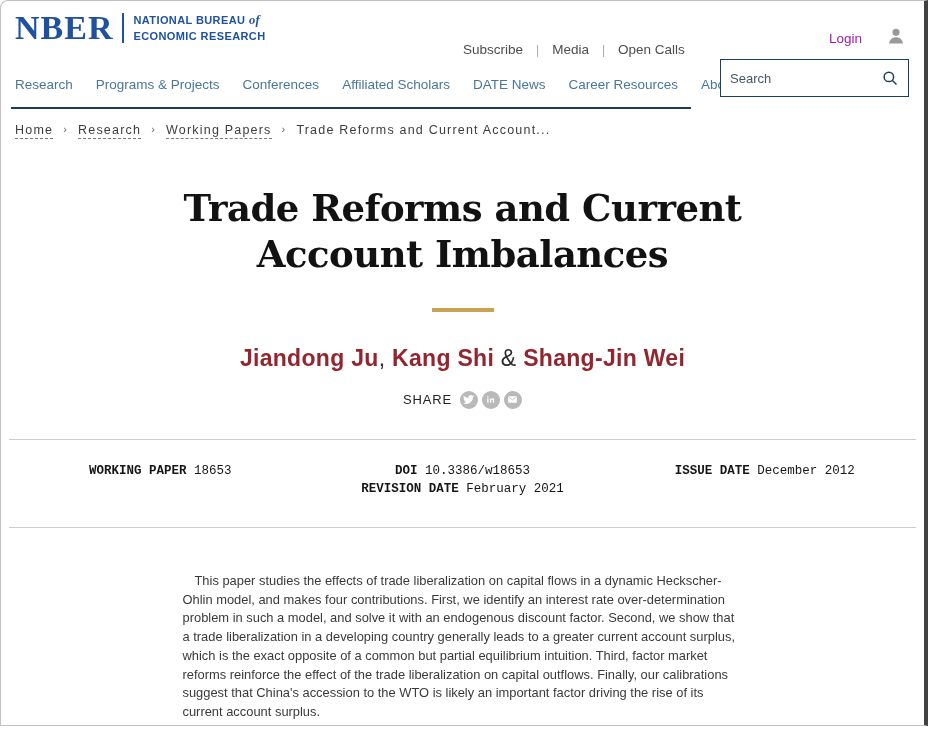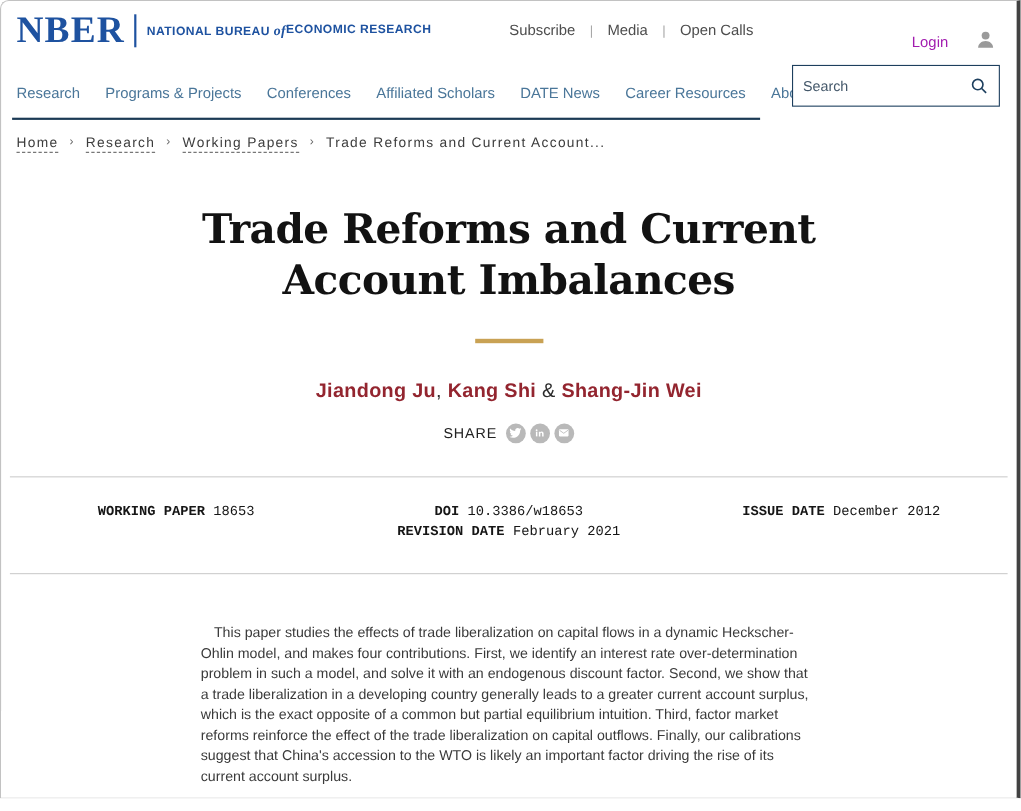--- a/index.html
+++ b/index.html
@@ -9,23 +9,23 @@
     position:relative; width:928px; height:726px; background:#fff;
     border:1px solid #c2c2c2; border-right:4px solid #414141;
     border-radius:8px 0 0 0; overflow:hidden;
   }
 
   
   .site-header { position:relative; height:52px; margin-top:8px; }
   .logo { position:absolute; left:14px; top:2px; display:flex; align-items:center; gap:9px; cursor:pointer; }
   .logo-text { font-family:"Liberation Serif", serif; font-weight:bold; font-size:34px; color:#1e52a0; letter-spacing:1px; line-height:1; }
   .logo-divider { width:2px; height:30px; background:#1e52a0; }
-  .logo-tagline { display:flex; flex-direction:row; font-size:11px; font-weight:bold; color:#1e52a0; letter-spacing:.4px; line-height:1.35; }
+  .logo-tagline { display:flex; flex-direction:column; font-size:11px; font-weight:bold; color:#1e52a0; letter-spacing:.4px; line-height:1.35; }
   .tag-of { font-family:"Liberation Serif", serif; font-style:italic; font-size:12.5px; text-transform:lowercase; }
-  .utility-nav { position:absolute; left:462px; top:11px; display:flex; gap:13px; align-items:center; font-size:13.5px; color:#4d4d4d; }
+  .utility-nav { position:absolute; left:462px; top:33px; display:flex; gap:13px; align-items:center; font-size:13.5px; color:#4d4d4d; }
   .utility-nav .u-link { color:#4d4d4d; cursor:pointer; }
   .utility-nav .sep { color:#a8a8a8; font-size:12px; }
   .login { position:absolute; right:18px; top:17px; display:flex; align-items:flex-end; gap:24px; font-size:13.5px; color:#a21caf; cursor:pointer; }
 
   
   .main-nav {
     margin:10px 0 0 10px; width:680px; display:flex; gap:23px;
     padding:6px 0 15px 4px; border-bottom:2px solid #1b3a55; font-size:13.5px;
   }
   .main-nav .nav-link { color:#4a7699; cursor:pointer; white-space:nowrap; }
@@ -43,21 +43,21 @@
   .crumb-sep { color:#666; font-size:11px; }
   .crumb-current { color:#3d3d3d; }
 
   
   .paper-title {
     margin:46px auto 0; max-width:700px; text-align:center;
     font-family:"DejaVu Serif", serif; font-weight:bold; font-size:37px;
     line-height:1.25; color:#121212; letter-spacing:-.5px;
   }
   .gold-rule { width:62px; height:4px; background:#c9a254; margin:30px auto 0; }
-  .authors { margin-top:33px; text-align:center; font-size:18px; font-weight:bold; letter-spacing:.3px; }
+  .authors { margin-top:33px; text-align:center; font-size:23px; font-weight:bold; letter-spacing:.3px; }
   .authors .author-link { color:#93252f; cursor:pointer; }
   .authors .author-sep { color:#2b2b2b; font-weight:400; }
   .share-row { margin-top:19px; display:flex; justify-content:center; align-items:center; gap:4px; }
   .share-label { font-size:13px; letter-spacing:.8px; color:#222; margin-right:4px; }
   .share-circle { width:18px; height:18px; border-radius:50%; background:#b9b9b9; display:flex; align-items:center; justify-content:center; cursor:pointer; }
 
   
   .meta-section {
     margin:30px 8px 0; border-top:1px solid #ccc; border-bottom:1px solid #ccc;
     padding:22px 0 28px; display:flex;

